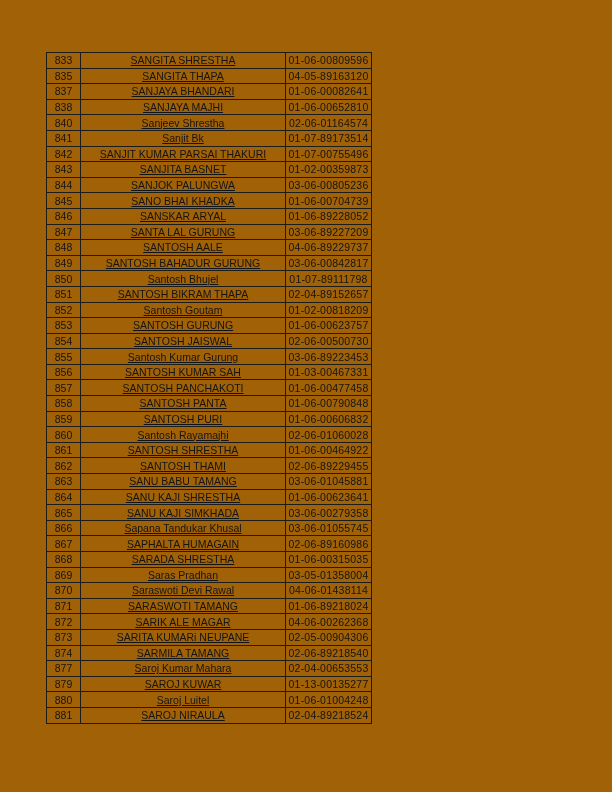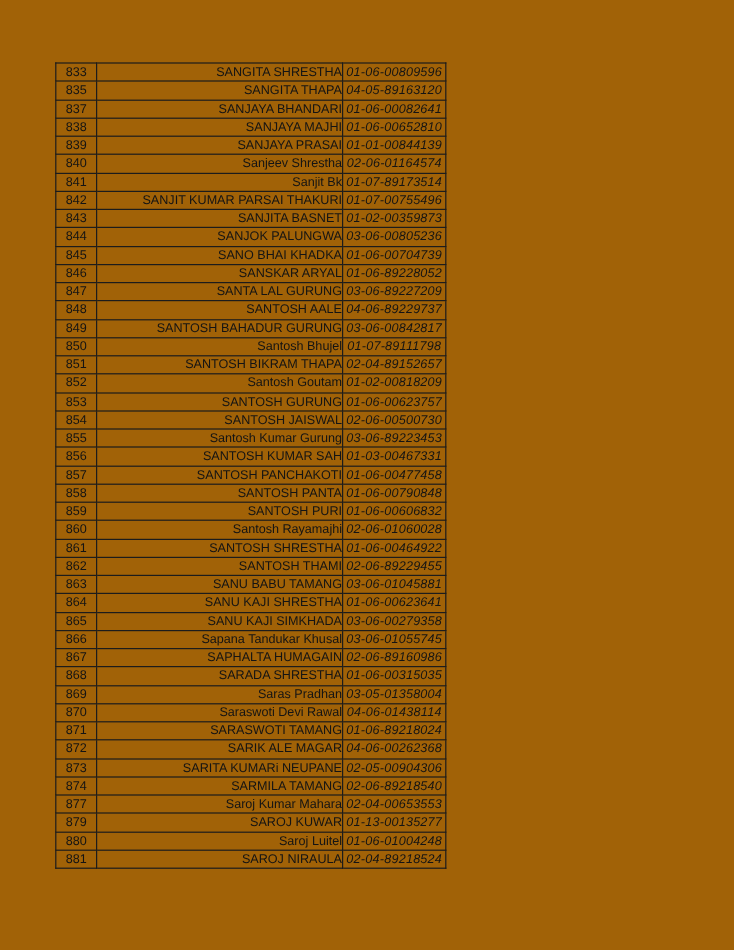--- a/index.html
+++ b/index.html
@@ -25,22 +25,22 @@
     border: 1px solid #1c1c1c;
     font-family: "Liberation Sans", sans-serif;
     font-size: 10.5px;
     color: #141414;
     white-space: nowrap;
     overflow: hidden;
     padding: 0;
     vertical-align: middle;
   }
   td.cell-no   { text-align: center; }
-  td.cell-name { text-align: right; padding-left: 4px; }
-  td.cell-id   { text-align: center; letter-spacing: 0.2px; font-style: italic; }
+  td.cell-name { text-align: center; padding-left: 4px; text-decoration: underline; }
+  td.cell-id   { text-align: center; letter-spacing: 0.2px; }
 </style>
 </head>
 <body>
 
 <div class="page">
   <table class="roster">
     <colgroup>
       <col style="width:34px">
       <col style="width:205px">
       <col style="width:86px">
@@ -60,25 +60,20 @@
           <td class="cell-no">837</td>
           <td class="cell-name">SANJAYA BHANDARI</td>
           <td class="cell-id">01-06-00082641</td>
         </tr>
         <tr>
           <td class="cell-no">838</td>
           <td class="cell-name">SANJAYA MAJHI</td>
           <td class="cell-id">01-06-00652810</td>
         </tr>
         <tr>
-          <td class="cell-no">839</td>
-          <td class="cell-name">SANJAYA PRASAI</td>
-          <td class="cell-id">01-01-00844139</td>
-        </tr>
-        <tr>
           <td class="cell-no">840</td>
           <td class="cell-name">Sanjeev Shrestha</td>
           <td class="cell-id">02-06-01164574</td>
         </tr>
         <tr>
           <td class="cell-no">841</td>
           <td class="cell-name">Sanjit Bk</td>
           <td class="cell-id">01-07-89173514</td>
         </tr>
         <tr>

